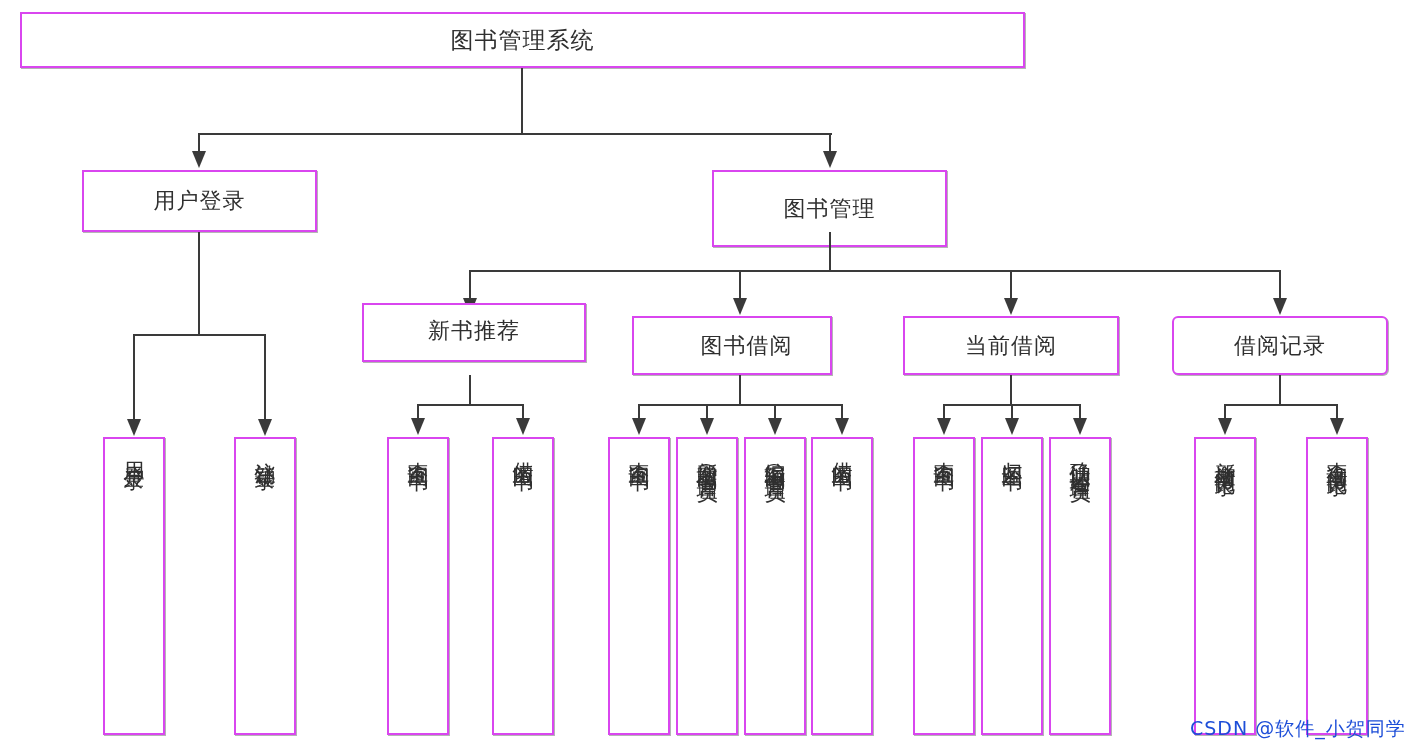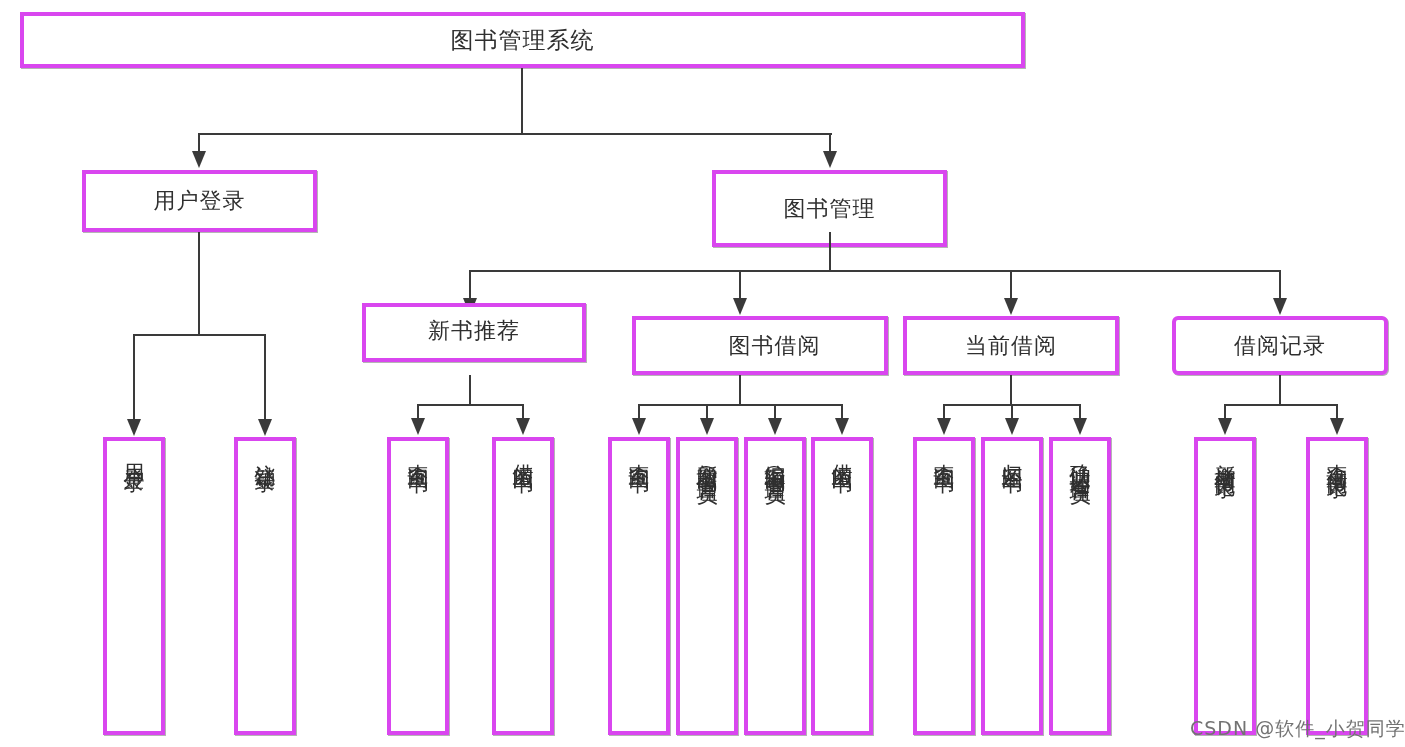--- a/index.html
+++ b/index.html
@@ -15,21 +15,21 @@
     width: 1405px;
     height: 747px;
     background: #ffffff;
     overflow: hidden;
   }
   
   .node {
     position: absolute;
     box-sizing: border-box;
     background: #ffffff;
-    border: 4px solid #d946ef;
+    border: 2px solid #d946ef;
     box-shadow: 1px 1px 0 0 rgba(120,120,120,0.55);
     display: flex;
     align-items: center;
     justify-content: center;
   }
   .node .label {
     color: #2f2f2f;
     font-size: 22px;
     line-height: 1.25;
     letter-spacing: 1px;
@@ -67,21 +67,21 @@
     width: 0;
     height: 0;
     border-left: 7px solid transparent;
     border-right: 7px solid transparent;
     border-top: 17px solid #3a3a3a;
   }
 
   
   #watermark {
     position: absolute;
-    color: #737373;
+    color: #1d4ed8;
     font-size: 19px;
     letter-spacing: 1px;
     white-space: nowrap;
     pointer-events: none;
   }
 </style>
 </head>
 <body>
 
 <div id="canvas">
@@ -121,21 +121,21 @@
   <div class="vline" style="left:739px; top:270px; width:2px; height:28px;"></div>
   <div class="arrow" style="left:733px; top:298px;"></div>
   <div class="vline" style="left:1010px; top:270px; width:2px; height:28px;"></div>
   <div class="arrow" style="left:1004px; top:298px;"></div>
   <div class="vline" style="left:1279px; top:270px; width:2px; height:28px;"></div>
   <div class="arrow" style="left:1273px; top:298px;"></div>
 
   <div class="node lvl3" style="left:362px; top:303px; width:224px; height:59px;font-family:Liberation Mono, monospace;">
     <span class="label">新书推荐</span>
   </div>
-  <div class="node lvl3" style="left:632px; top:316px; width:256px; height:59px;padding-left:29px;">
+  <div class="node lvl3" style="left:632px; top:316px; width:200px; height:59px;padding-left:29px;">
     <span class="label">图书借阅</span>
   </div>
   <div class="node lvl3" style="left:903px; top:316px; width:216px; height:59px;">
     <span class="label">当前借阅</span>
   </div>
   <div class="node lvl3" style="left:1172px; top:316px; width:216px; height:59px;border-radius:6px;">
     <span class="label">借阅记录</span>
   </div>
 
   <div class="vline" style="left:469px; top:375px; width:2px; height:30px;"></div>

